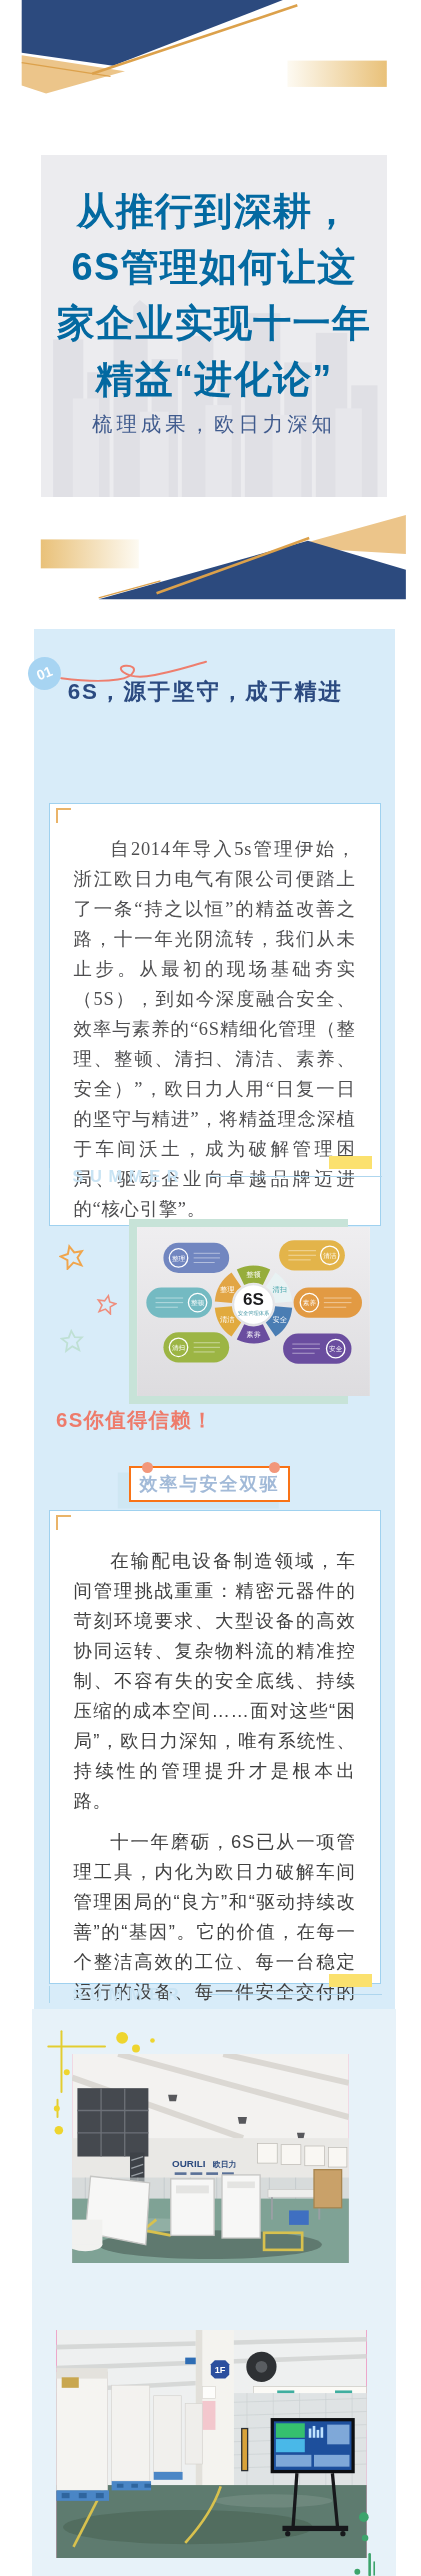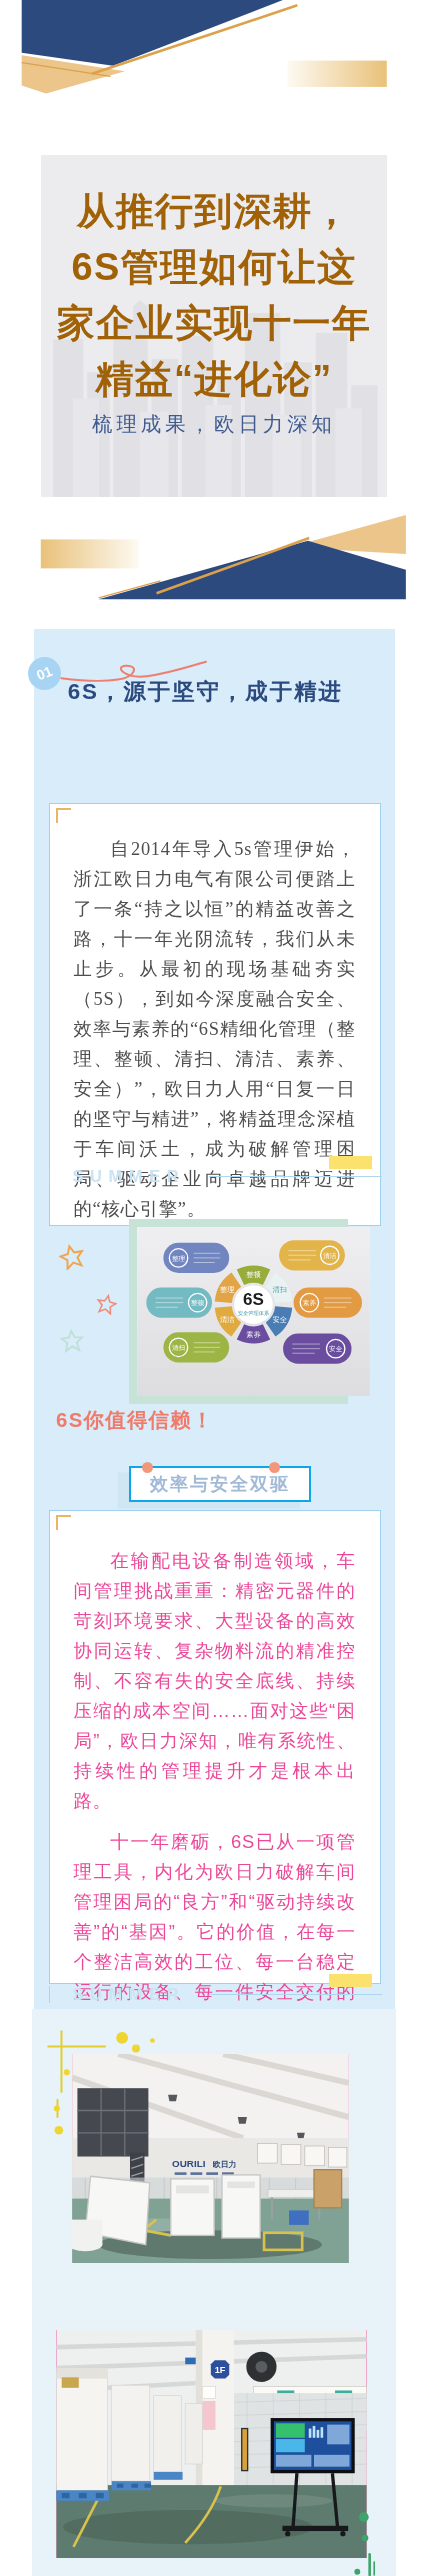--- a/index.html
+++ b/index.html
@@ -5,64 +5,64 @@
   html,body{margin:0;padding:0;background:#ffffff;}
   .page{position:relative;width:421px;height:2576px;background:#ffffff;overflow:hidden;
         font-family:"Liberation Sans",sans-serif;}
   svg{display:block;}
   .abs{position:absolute;}
 
   
   .hero-card{position:absolute;left:41px;top:155px;width:346px;height:342px;background:#ececef;overflow:hidden;}
   .hero-skyline{position:absolute;left:0;bottom:0;}
   .hero-title{position:absolute;left:0;top:28px;width:100%;text-align:center;
-      color:#a16207;font-weight:bold;font-size:38px;line-height:56px;letter-spacing:1.3px;}
+      color:#0369a1;font-weight:bold;font-size:38px;line-height:56px;letter-spacing:1.3px;}
   .hero-sub{position:absolute;left:0;top:255px;width:100%;text-align:center;
       color:#3f5a8d;font-size:20.4px;letter-spacing:4px;}
 
   
   .blue-section{position:absolute;left:34px;top:629px;width:361px;height:1380px;background:#d8ecf9;}
   .badge01{position:absolute;left:-6px;top:28px;width:33px;height:33px;border-radius:50%;
       background:#a7d4f2;color:#ffffff;font-weight:bold;font-size:14px;line-height:33px;
       text-align:center;transform:rotate(-22deg);}
   .squiggle{position:absolute;left:26px;top:28px;}
   .sec-heading{position:absolute;left:0;top:47px;width:100%;text-align:center;
       color:#2b4a80;font-weight:bold;font-size:22.4px;letter-spacing:2px;transform:translateX(-9.2px);}
 
   .text-box{position:absolute;left:14.5px;width:332px;background:#ffffff;border:1.3px solid #9fd1ef;box-sizing:border-box;}
   .box1{top:126px;height:423px;margin-top:48px;}
   .box2{top:881px;height:474px;}
   .bracket{position:absolute;left:6px;top:4px;width:13px;height:13px;
       border-top:2px solid #eab469;border-left:2px solid #eab469;}
   .box-para{margin:0;padding:0 24px;color:#4e4e50;font-size:18.4px;line-height:30px;
       text-align:justify;text-indent:2em;letter-spacing:0.7px;}
   .box1 .box-para{padding-top:30px;font-family:"Liberation Serif",serif;}
-  .box2 .box-para{font-family:"Liberation Sans",sans-serif;color:#ec4899;}
+  .box2 .box-para{font-family:"Liberation Sans",sans-serif;color:#404040;}
   .box2 .p1{padding-top:35px;}
   .box2 .p2{padding-top:10.5px;}
 
   .yellow-rect{position:absolute;left:295px;width:43px;height:13px;background:#fbe16e;z-index:3;}
   .yr1{top:527px;}
   .yr2{top:1345px;}
   .summer-row{position:absolute;left:14.5px;width:333px;height:18.4px;display:flex;align-items:center;gap:20px;}
   .sr1{top:538px;}
   .sr2{top:1356px;}
   .summer-tick{width:1.3px;height:17px;background:#a9d6ee;margin-right:2.6px;}
   .summer-text{color:#c9e4f4;font-size:16.5px;font-weight:bold;letter-spacing:6.6px;}
   .summer-line{flex:1;height:1.3px;background:#aed6ee;margin-left:4px;}
 
   
   .mint-frame{position:absolute;left:95px;top:590px;width:219px;height:185px;background:#c7e3d8;}
   .mint-mat{position:absolute;left:8px;top:8px;width:233px;height:169px;background:#ffffff;}
   .star{position:absolute;}
   .caption-6s{position:absolute;left:22px;top:777px;color:#ee7b6b;font-weight:bold;
       font-size:20.4px;letter-spacing:1.3px;}
 
-  .title-box{position:absolute;left:95px;top:837px;width:182px;height:36px;background:#ffffff;
-      border:2px solid #0ea5e9;box-sizing:border-box;box-shadow:-11.2px 6.6px 0 0 #cfe7f3;z-index:2;}
+  .title-box{position:absolute;left:95px;top:837px;width:161px;height:36px;background:#ffffff;
+      border:2px solid #f97316;box-sizing:border-box;box-shadow:-11.2px 6.6px 0 0 #cfe7f3;z-index:2;}
   .title-box-text{width:100%;text-align:center;color:#a2bad8;font-size:18px;letter-spacing:2px;
       line-height:32px;font-weight:bold;}
   .pin-dot{position:absolute;top:-6px;width:11.2px;height:11.2px;border-radius:50%;background:#f2977b;}
   .pin-left{left:10.5px;} .pin-right{left:138px;}
 
   
   .bottom-panel{position:absolute;left:32px;top:2009px;width:364px;height:567px;background:#e7f2f9;}
   .photo{position:absolute;background:#ec4899;}
   .photo1{left:40px;top:45px;width:277px;height:209px;}
   .photo2{left:24px;top:321px;width:311px;height:228px;}

